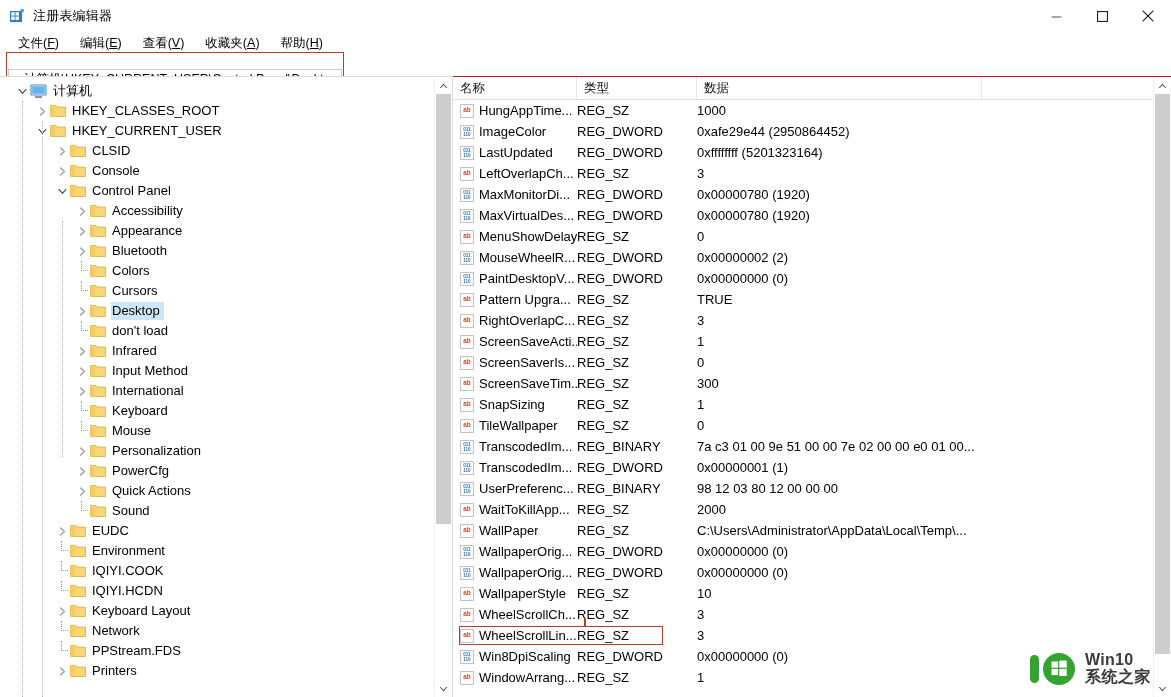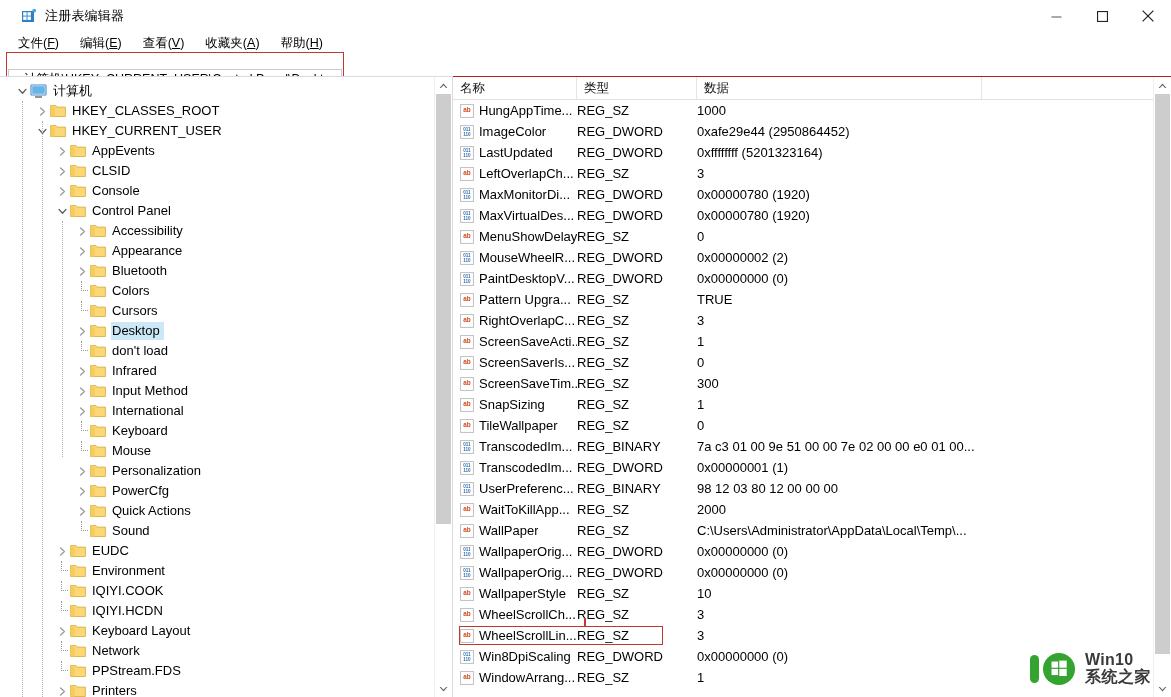--- a/index.html
+++ b/index.html
@@ -17,21 +17,20 @@
     position: relative;
   }
 
   
   .titlebar {
     height: 32px;
     display: flex;
     align-items: center;
     background: #ffffff;
     position: relative;
-    margin-left: 12px;
   }
   .titlebar-icon {
     width: 16px;
     height: 16px;
     margin-left: 9px;
     margin-right: 8px;
     position: relative;
     flex: none;
   }
   .title-text {
@@ -477,35 +476,20 @@
               <svg width="9" height="9" viewBox="0 0 9 9">
                 <path d="M2.6 1 L6.4 4.5 L2.6 8" fill="none" stroke="#9a9a9a" stroke-width="1.3" stroke-linecap="round" stroke-linejoin="round"></path>
               </svg>
             </span>
             <span class="folder">
               <svg width="16" height="14" viewBox="0 0 16 14">
                 <path d="M0.6 1.6 h5.4 l1.2 1.5 h8.2 v9.4 h-14.8 z" fill="#fcd775" stroke="#d6ab3e" stroke-width="0.8"></path>
                 <path d="M0.6 3.1 h4.2 v9.4 h-4.2 z" fill="#f7cc5e"></path>
               </svg>
             </span>
-            <span class="tree-label">AppEvents</span>
-          </div>
-          <div class="tree-row">
-            <span style="flex: 0 0 auto; width: 54px; height: 20px;"></span>
-            <span class="chev">
-              <svg width="9" height="9" viewBox="0 0 9 9">
-                <path d="M2.6 1 L6.4 4.5 L2.6 8" fill="none" stroke="#9a9a9a" stroke-width="1.3" stroke-linecap="round" stroke-linejoin="round"></path>
-              </svg>
-            </span>
-            <span class="folder">
-              <svg width="16" height="14" viewBox="0 0 16 14">
-                <path d="M0.6 1.6 h5.4 l1.2 1.5 h8.2 v9.4 h-14.8 z" fill="#fcd775" stroke="#d6ab3e" stroke-width="0.8"></path>
-                <path d="M0.6 3.1 h4.2 v9.4 h-4.2 z" fill="#f7cc5e"></path>
-              </svg>
-            </span>
             <span class="tree-label">CLSID</span>
           </div>
           <div class="tree-row">
             <span style="flex: 0 0 auto; width: 54px; height: 20px;"></span>
             <span class="chev">
               <svg width="9" height="9" viewBox="0 0 9 9">
                 <path d="M2.6 1 L6.4 4.5 L2.6 8" fill="none" stroke="#9a9a9a" stroke-width="1.3" stroke-linecap="round" stroke-linejoin="round"></path>
               </svg>
             </span>
             <span class="folder">

